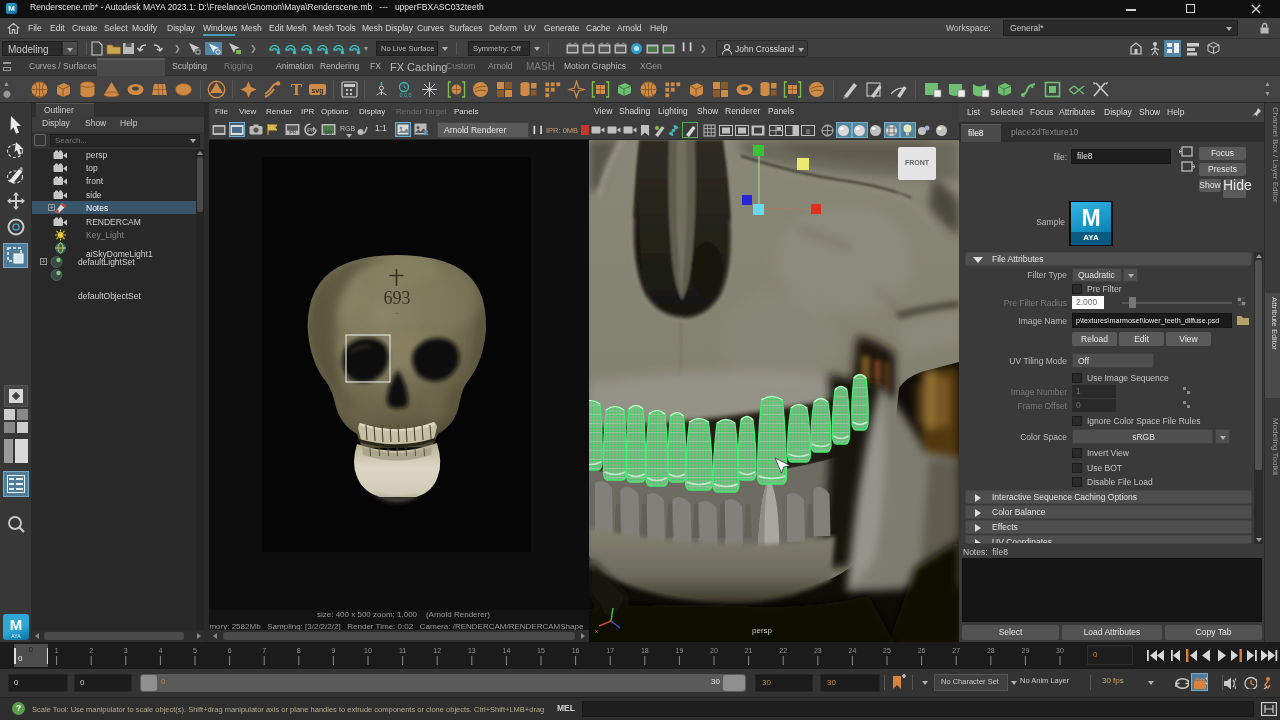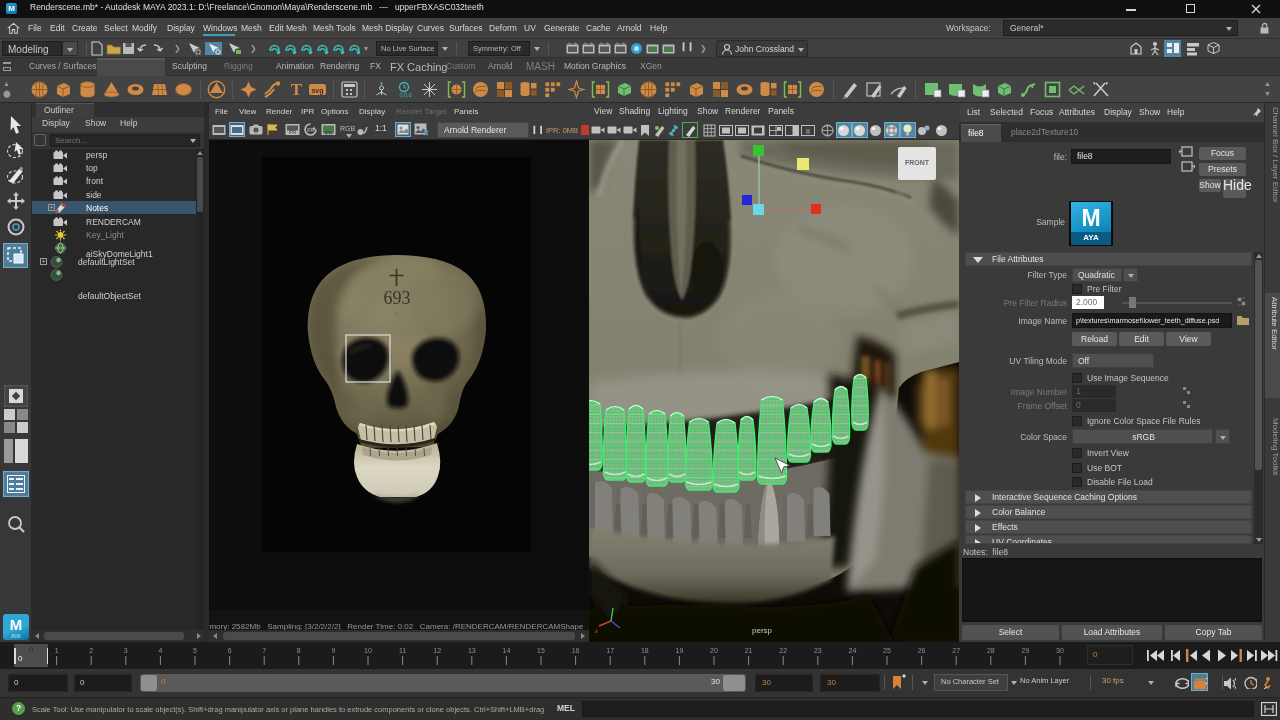--- a/index.html
+++ b/index.html
@@ -706,20 +706,23 @@
             <path d="M144 291 l0.5 8" stroke="#55503a" stroke-width="1"></path>
             <path d="M153 291 l0.5 8" stroke="#55503a" stroke-width="1"></path>
             <path d="M162 291 l0.5 8" stroke="#55503a" stroke-width="1"></path>
             <path d="M112 336 q23 9 46 0 q-5 8 -23 9 q-18 -1 -23 -9 z" fill="#8d8770" opacity="0.6" filter="url(#rb2)"></path>
             <path d="M134.5 112 v17 M127.5 118.5 h14" stroke="#3b3422" stroke-width="1.7" fill="none"></path>
             <text x="135" y="147" font-family="Liberation Serif" font-size="18" fill="#3b3422" text-anchor="middle">693</text>
             <text x="135" y="158" font-family="Liberation Serif" font-size="5" fill="#4b442e" text-anchor="middle" opacity="0.8">·•·</text>
             <rect x="84" y="178" width="44" height="47" fill="none" stroke="#dedede" stroke-width="1.2"></rect>
           </svg>
 </div>
+<div class="abs" style="left:0;top:470px;width:380px;height:14px;color:#999;font-size:8px;">
+          <span style="position:absolute;left:108px;">size: 400 x 500 zoom: 1.000&nbsp;&nbsp;&nbsp;&nbsp;(Arnold Renderer)</span>
+        </div>
 <div class="abs" style="left:0;top:482px;width:380px;height:14px;color:#999;font-size:8px;white-space:nowrap;overflow:hidden;">
           <span style="position:absolute;left:-4px;">emory: 2582Mb&nbsp;&nbsp;&nbsp;Sampling: [3/2/2/2/2]&nbsp;&nbsp;&nbsp;Render Time: 0:02&nbsp;&nbsp;&nbsp;Camera: /RENDERCAM/RENDERCAMShape&nbsp;&nbsp;&nbsp;Layer</span>
         </div>
 </div>
 <div class="abs" style="left:0;top:527px;width:380px;height:12px;background:#2e2e2e;">
         <div class="abs" style="left:4px;top:3px;width:0;height:0;border-top:3px solid transparent;border-bottom:3px solid transparent;border-right:4px solid #888;"></div>
         <div class="abs" style="left:14px;top:2px;width:352px;height:8px;background:#4a4a4a;border-radius:3px;"></div>
         <div class="abs" style="right:4px;top:3px;width:0;height:0;border-top:3px solid transparent;border-bottom:3px solid transparent;border-left:4px solid #888;"></div>
       </div>
 </div>

